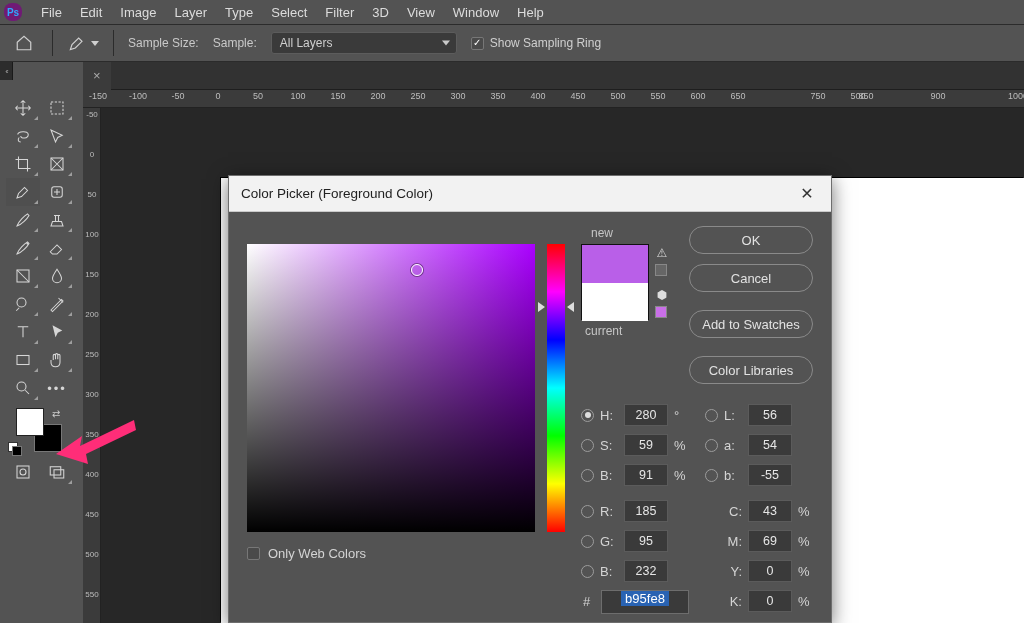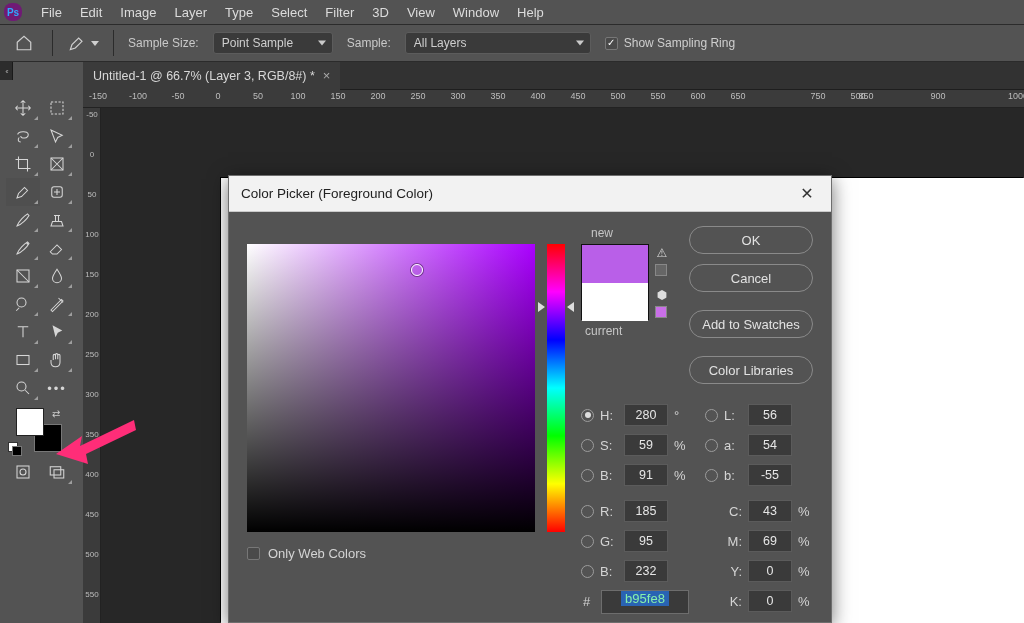--- a/index.html
+++ b/index.html
@@ -93,21 +93,21 @@
   
   .vrow{position:absolute;display:flex;align-items:center;gap:6px;color:#d4d4d4;font-size:13px;}
   .radio{width:13px;height:13px;border:1.5px solid #9c9c9c;border-radius:50%;display:inline-flex;align-items:center;justify-content:center;}
   .radio.on::after{content:"";width:6px;height:6px;background:#ddd;border-radius:50%;}
   .vlabel{width:18px;}
   .vinput{width:44px;height:22px;background:var(--field);border:1px solid #5b5b5b;color:#e6e6e6;text-align:center;font-size:12.5px;line-height:20px;}
   .vunit{width:14px;text-align:left;}
   .plain-label{width:18px;text-align:right;}
   
   #hex-label{position:absolute;left:354px;top:364px;color:#d4d4d4;}
-  #hex-input{position:absolute;left:372px;top:359px;width:88px;height:24px;background:var(--field);border:1px solid #6d6d6d;color:#86efac;text-align:center;font-size:13px;}
+  #hex-input{position:absolute;left:372px;top:359px;width:88px;height:24px;background:var(--field);border:1px solid #6d6d6d;color:#ffffff;text-align:center;font-size:13px;}
   #hex-input span{background:var(--sel);padding:0 4px;}
   
   #owc{position:absolute;left:18px;top:334px;display:flex;align-items:center;gap:8px;color:#d4d4d4;font-size:13px;}
   
   .tool svg{width:18px;height:18px;stroke:#d6d6d6;fill:none;stroke-width:1.4;}
 </style>
 </head>
 <body>
 
 <div id="menubar">
@@ -133,38 +133,34 @@
   </div>
   <div style="border-left:1px solid #2b2b2b;height:26px;"></div>
   <div style="display:flex;align-items:center;gap:4px;">
     <svg width="20" height="20" viewBox="0 0 24 24">
         <path d="M4 20l2-6 8-8 4 4-8 8-6 2z" fill="none" stroke="#cfcfcf" stroke-width="1.4"></path>
       </svg>
     <span style="border-left:4px solid transparent;border-right:4px solid transparent;border-top:5px solid #cfcfcf;"></span>
   </div>
   <div style="border-left:1px solid #2b2b2b;height:26px;"></div>
   <span class="opt-label">Sample Size:</span>
-  <div class="opt-select">
-      <span>Point Sample</span>
-    </div>
   <span class="opt-label">Sample:</span>
   <div class="opt-select" style="min-width:186px;">
       <span>All Layers</span>
     </div>
   <div class="chk">
     <div class="chk-box checked"></div>
     <span>Show Sampling Ring</span>
   </div>
 </div>
 
 <div id="panel-edge"></div>
 
 <div id="tabstrip">
   <div class="doctab">
-    <span>Untitled-1 @ 66.7% (Layer 3, RGB/8#) *</span>
     <span class="doctab-close">×</span>
   </div>
 </div>
 
 <div id="ruler-h">
     <div class="tick" style="left: 15px;">-150</div>
     <div class="tick" style="left: 55px;">-100</div>
     <div class="tick" style="left: 95px;">-50</div>
     <div class="tick" style="left: 135px;">0</div>
     <div class="tick" style="left: 175px;">50</div>

